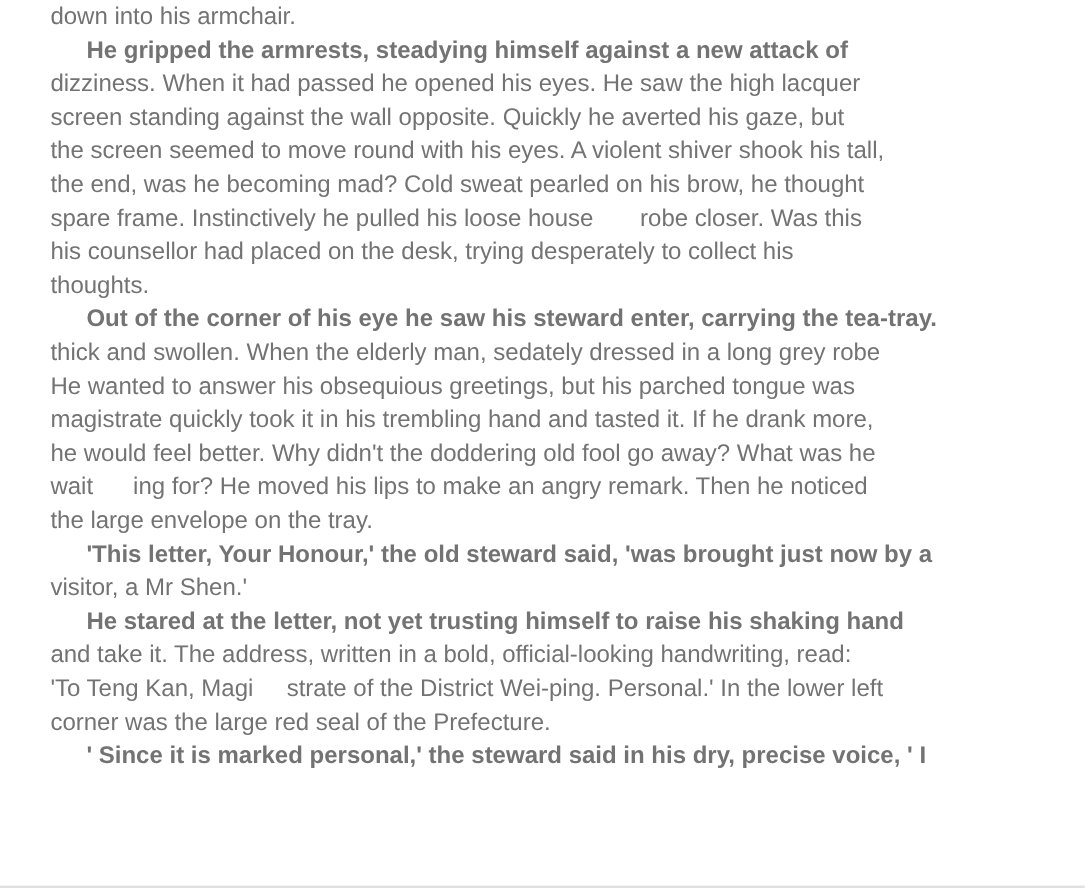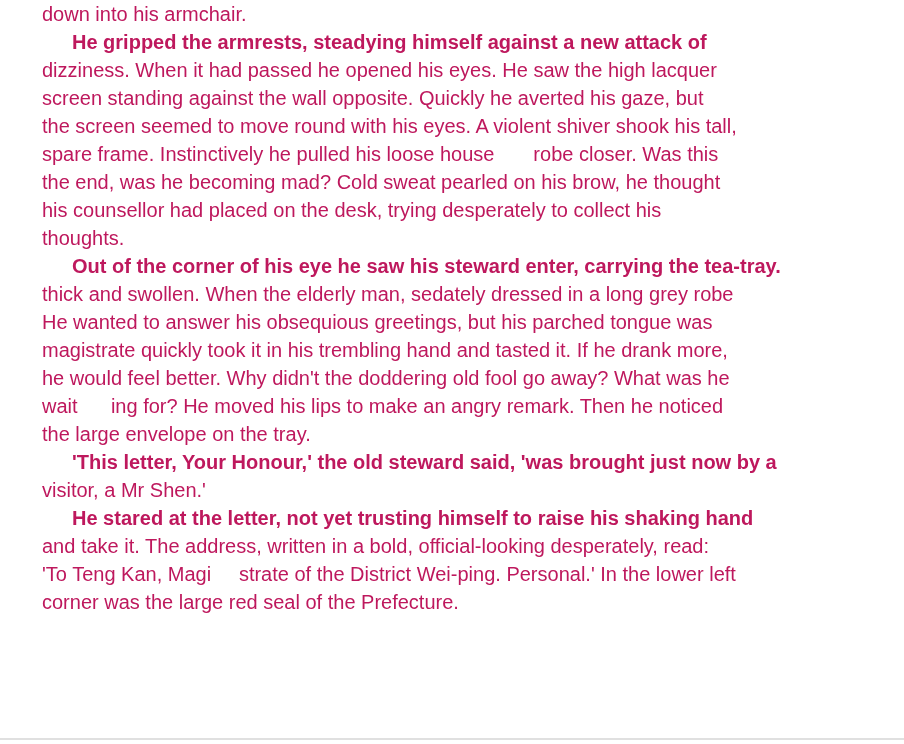--- a/index.html
+++ b/index.html
@@ -23,21 +23,21 @@
     left: 42px;
     top: 0px;
     right: 8px;
   }
   .line {
     white-space: pre;
     font-size: 20px;
     line-height: 28px;
     font-weight: 400;
     letter-spacing: 0px;
-    color: #be185d;
+    color: #737373;
   }
   .line.indent {
     padding-left: 30px;
     font-weight: bold;
   }
   .bottom-divider {
     position: absolute;
     left: 0;
     top: 738px;
     width: 904px;
@@ -48,32 +48,33 @@
 </head>
 <body>
 
 <div class="page" style="background: rgb(255, 255, 255);">
   <div class="text-block" style="color: rgb(0, 0, 0);">
       <div class="line">down into his armchair.</div>
       <div class="line indent">He gripped the armrests, steadying himself against a new attack of</div>
       <div class="line">dizziness. When it had passed he opened his eyes. He saw the high lacquer</div>
       <div class="line">screen standing against the wall opposite. Quickly he averted his gaze, but</div>
       <div class="line">the screen seemed to move round with his eyes. A violent shiver shook his tall,</div>
+      <div class="line">the end, was he becoming mad? Cold sweat pearled on his brow, he thought</div>
       <div class="line">spare frame. Instinctively he pulled his loose house       robe closer. Was this</div>
-      <div class="line">the end, was he becoming mad? Cold sweat pearled on his brow, he thought</div>
       <div class="line">his counsellor had placed on the desk, trying desperately to collect his</div>
       <div class="line">thoughts.</div>
       <div class="line indent">Out of the corner of his eye he saw his steward enter, carrying the tea-tray.</div>
       <div class="line">thick and swollen. When the elderly man, sedately dressed in a long grey robe</div>
       <div class="line">He wanted to answer his obsequious greetings, but his parched tongue was</div>
       <div class="line">magistrate quickly took it in his trembling hand and tasted it. If he drank more,</div>
       <div class="line">he would feel better. Why didn't the doddering old fool go away? What was he</div>
       <div class="line">wait      ing for? He moved his lips to make an angry remark. Then he noticed</div>
       <div class="line">the large envelope on the tray.</div>
       <div class="line indent">'This letter, Your Honour,' the old steward said, 'was brought just now by a</div>
       <div class="line">visitor, a Mr Shen.'</div>
       <div class="line indent">He stared at the letter, not yet trusting himself to raise his shaking hand</div>
-      <div class="line">and take it. The address, written in a bold, official-looking desperately, read:</div>
+      <div class="line">and take it. The address, written in a bold, official-looking handwriting, read:</div>
       <div class="line">'To Teng Kan, Magi     strate of the District Wei-ping. Personal.' In the lower left</div>
       <div class="line">corner was the large red seal of the Prefecture.</div>
+      <div class="line indent">' Since it is marked personal,' the steward said in his dry, precise voice, ' I</div>
     </div>
   <div class="bottom-divider" style="background: rgb(224, 224, 224);"></div>
 </div>
 
 </body></html>

